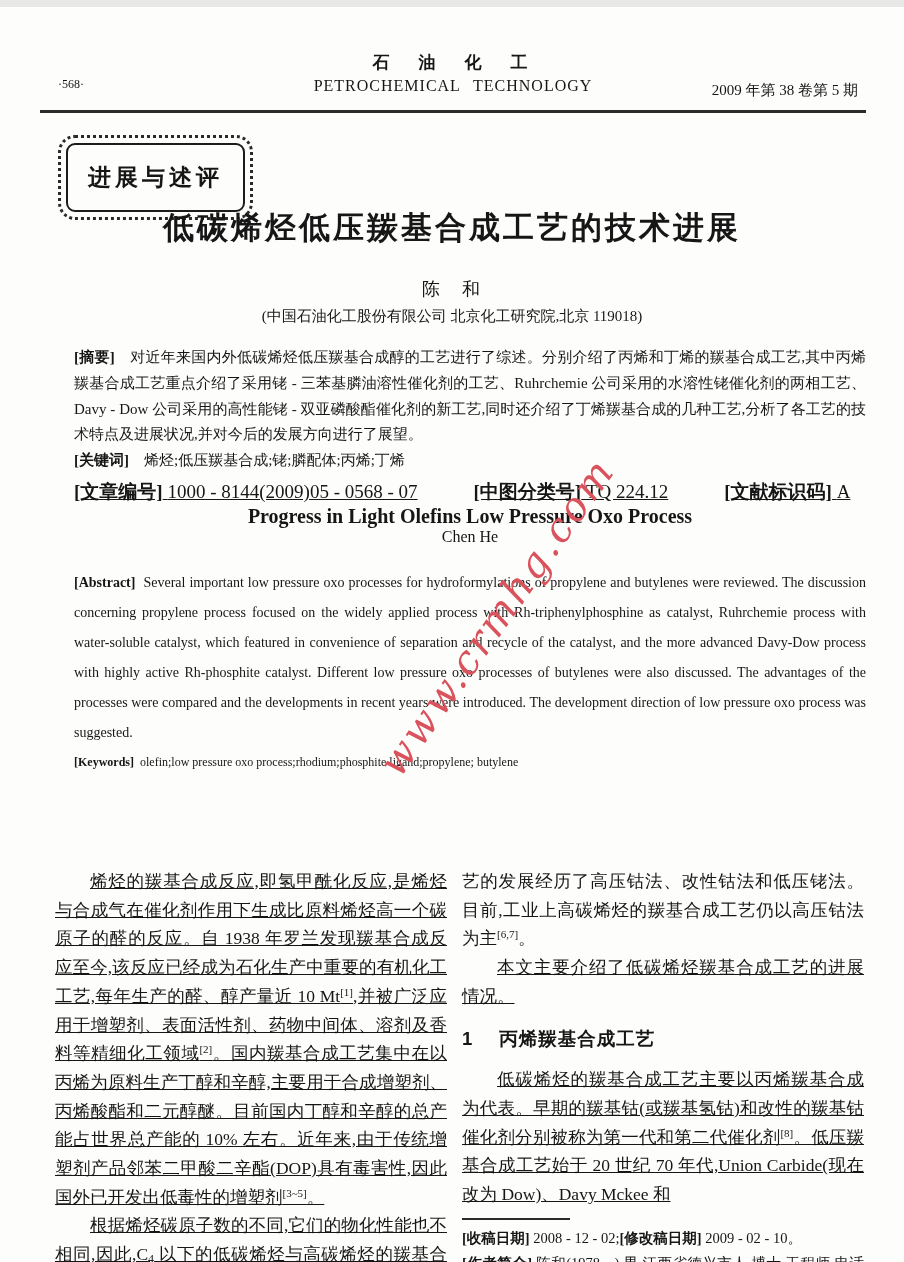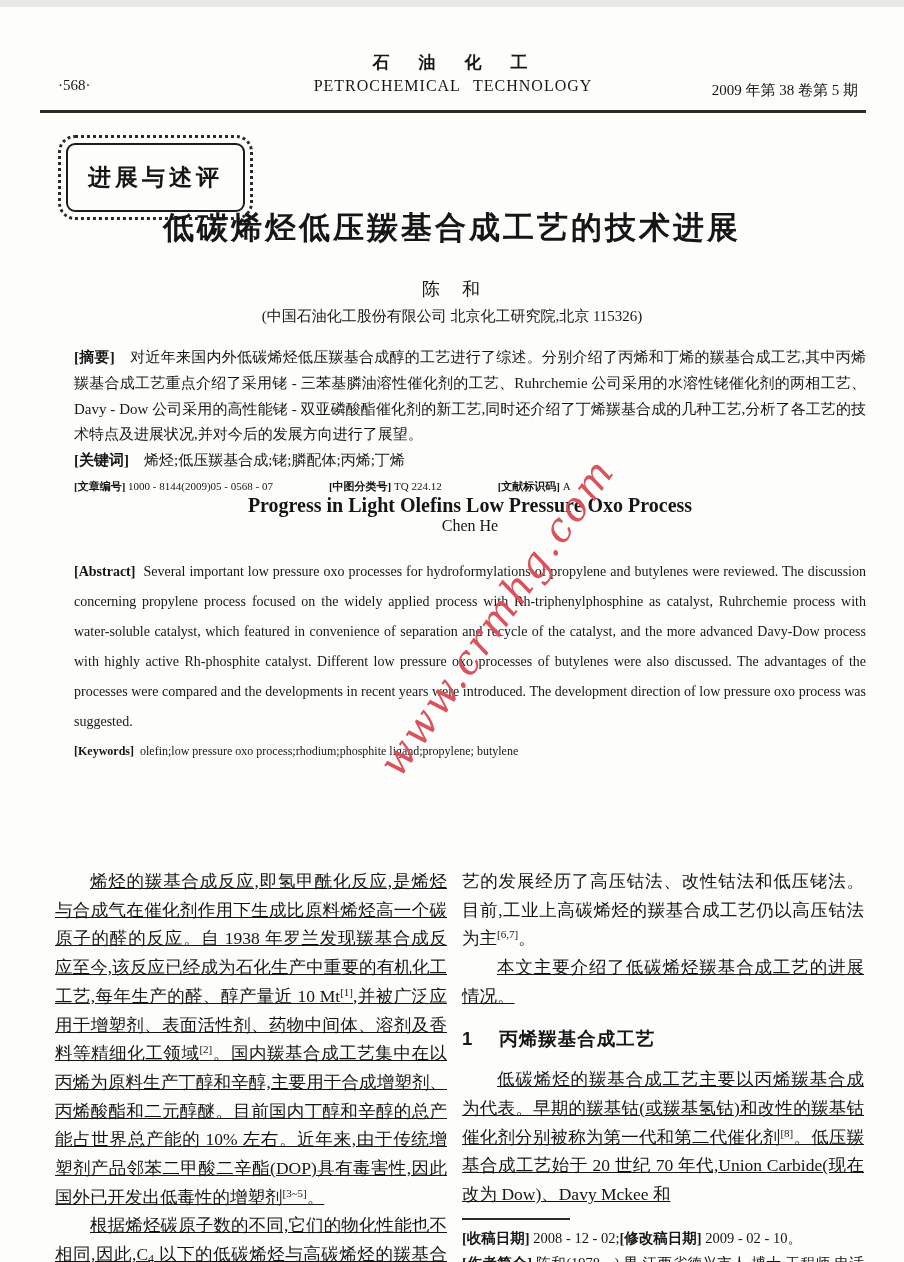--- a/index.html
+++ b/index.html
@@ -10,41 +10,41 @@
     margin:7px auto;
     background:#fdfdfb;
     overflow:hidden;
     color:#161616;
     font-family:"Liberation Serif","DejaVu Serif",serif;
   }
   
   .header{position:absolute;left:40px;top:0;width:826px;height:103px;border-bottom:3px solid #2c2c2c;}
   .journal-cn{position:absolute;left:0;right:0;top:44px;text-align:center;font-size:17px;font-weight:bold;letter-spacing:6px;}
   .journal-en{position:absolute;left:0;right:0;top:70px;text-align:center;font-size:16px;word-spacing:8px;letter-spacing:1px;}
-  .page-no{position:absolute;left:18px;top:70px;font-size:15px;}
+  .page-no{position:absolute;left:18px;top:70px;font-size:12px;}
   .issue{position:absolute;right:8px;top:74px;font-size:15px;}
   
   .badge{
     position:absolute;left:66px;top:136px;
     padding:17px 20px;
     border:2px solid #1c1c1c;border-radius:9px;
     outline:3px dotted #2a2a2a;outline-offset:5px;
     font-size:23px;font-weight:bold;letter-spacing:4px;
     font-family:"Liberation Sans","DejaVu Sans",sans-serif;
   }
   
   .title-cn{position:absolute;left:0;right:0;top:200px;text-align:center;font-size:31px;font-weight:bold;letter-spacing:3px;}
   .author-cn{position:absolute;left:0;right:0;top:270px;text-align:center;font-size:18px;letter-spacing:2px;}
   .affil-cn{position:absolute;left:0;right:0;top:300px;text-align:center;font-size:15px;}
   
   .front{position:absolute;left:74px;top:338px;width:792px;}
   .front p{margin:0;}
   .cn-abs{font-size:15px;line-height:25.8px;text-align:justify;}
   .cn-kw{font-size:15px;line-height:25.8px;margin-top:1px;}
-  .meta-row{display:flex;font-size:11px;margin-top:5px;}
+  .meta-row{display:flex;font-size:19px;margin-top:5px;text-decoration:underline;}
   .meta-row .pair{white-space:nowrap;}
   .meta-row .pair+.pair{margin-left:56px;}
   .bl{font-weight:bold;}
   .title-en{margin:24px 0 0 0;text-align:center;font-size:20px;font-weight:bold;}
   .author-en{margin:28px 0 0 0;text-align:center;font-size:16px;}
   .affil-en{margin:8px 0 0 0;text-align:center;font-size:14.5px;}
   .en-abs{margin-top:22px !important;font-size:14px;line-height:30px;text-align:justify;}
   .en-kw{font-size:12px;line-height:25.8px;margin-top:2px !important;}
   
   .col{position:absolute;top:860px;font-size:17.5px;line-height:28.7px;text-align:justify;}
@@ -79,21 +79,21 @@
     <div class="journal-cn">石　油　化　工</div>
     <div class="journal-en">PETROCHEMICAL  TECHNOLOGY</div>
     <div class="page-no">·568·</div>
     <div class="issue">2009 年第 38 卷第 5 期</div>
   </div>
 
   <div class="badge">进展与述评</div>
 
   <div class="title-cn">低碳烯烃低压羰基合成工艺的技术进展</div>
   <div class="author-cn">陈　和</div>
-  <div class="affil-cn">(中国石油化工股份有限公司 北京化工研究院,北京 115326)</div>
+  <div class="affil-cn">(中国石油化工股份有限公司 北京化工研究院,北京 119018)</div>
 
   <div class="front">
     <p class="cn-abs"><span class="bl">[摘要]</span>　<span>对近年来国内外低碳烯烃低压羰基合成醇的工艺进行了综述。分别介绍了丙烯和丁烯的羰基合成工艺,其中丙烯羰基合成工艺重点介绍了采用铑 - 三苯基膦油溶性催化剂的工艺、Ruhrchemie 公司采用的水溶性铑催化剂的两相工艺、Davy - Dow 公司采用的高性能铑 - 双亚磷酸酯催化剂的新工艺,同时还介绍了丁烯羰基合成的几种工艺,分析了各工艺的技术特点及进展状况,并对今后的发展方向进行了展望。</span></p>
     <p class="cn-kw"><span class="bl">[关键词]</span>　<span>烯烃;低压羰基合成;铑;膦配体;丙烯;丁烯</span></p>
     <div class="meta-row">
       <span class="pair"><span class="bl">[文章编号]</span> <span>1000 - 8144(2009)05 - 0568 - 07</span></span>
       <span class="pair"><span class="bl">[中图分类号]</span> <span>TQ 224.12</span></span>
       <span class="pair"><span class="bl">[文献标识码]</span> <span>A</span></span>
     </div>
 

